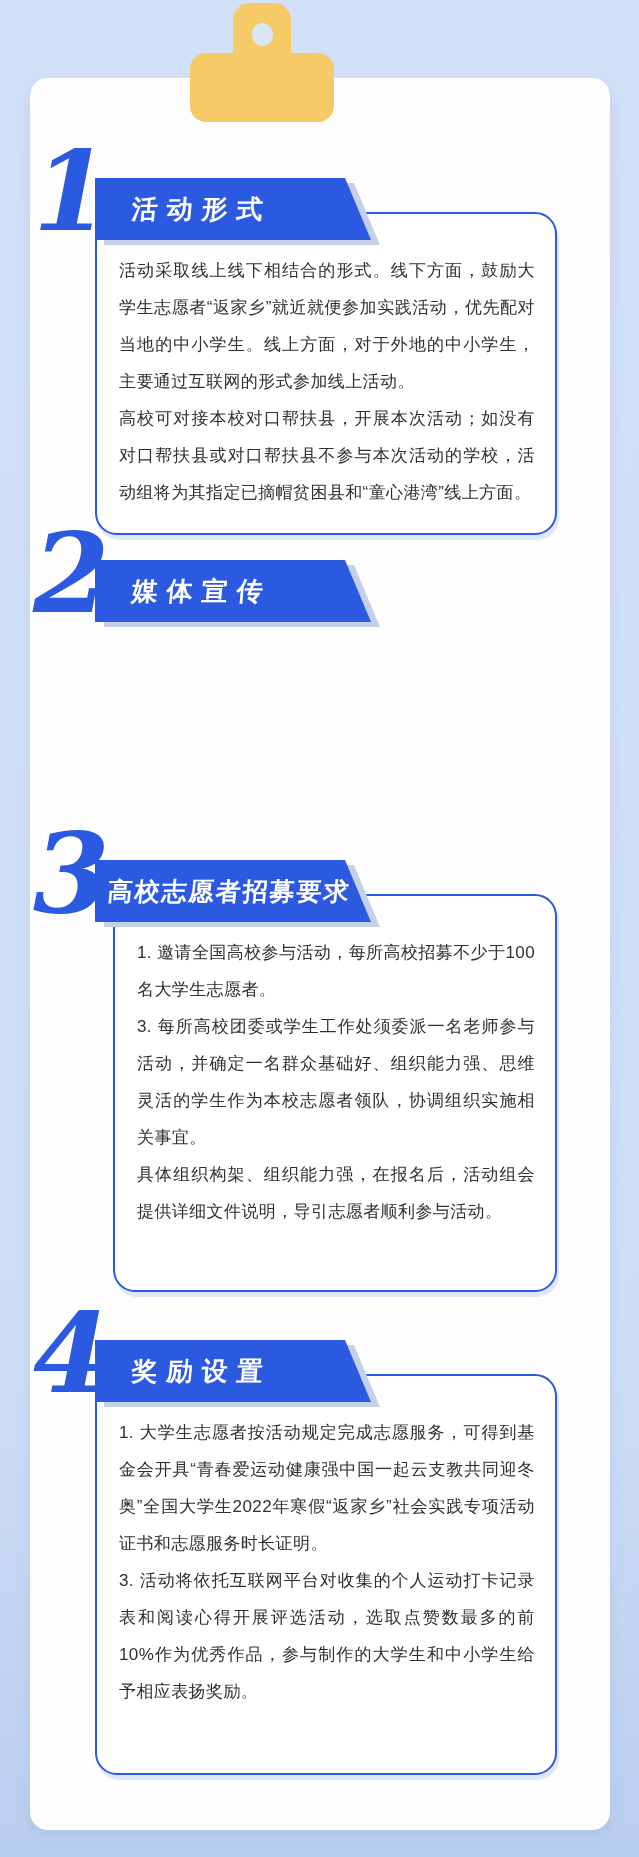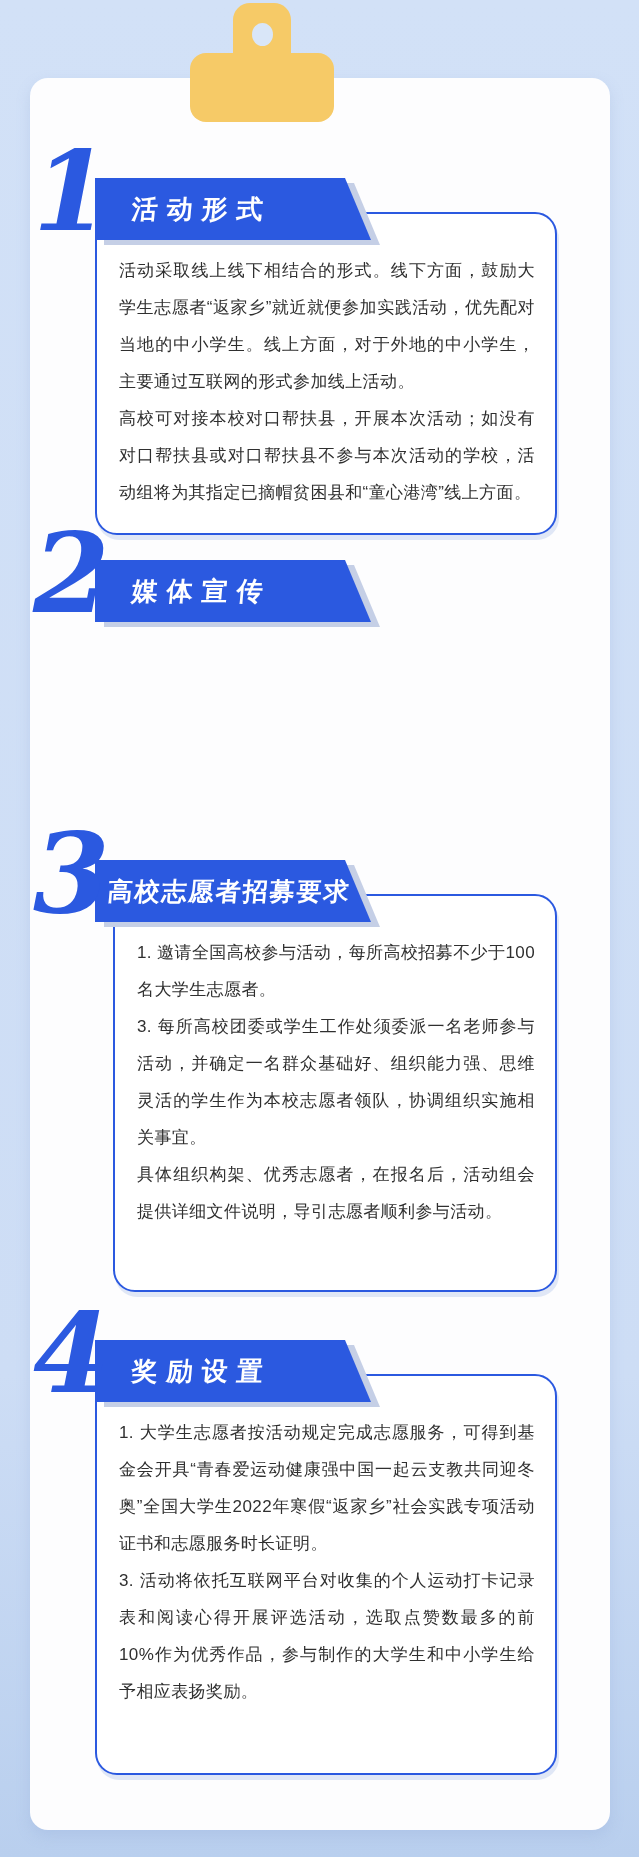--- a/index.html
+++ b/index.html
@@ -128,21 +128,21 @@
     <section class="sec sec-3">
       <div class="num">3</div>
       <div class="header">
         <div class="header-shadow"></div>
         <div class="header-fill"></div>
         <span class="header-title">高校志愿者招募要求</span>
       </div>
       <div class="box">
         <p>1. 邀请全国高校参与活动，每所高校招募不少于100名大学生志愿者。</p>
         <p>3. 每所高校团委或学生工作处须委派一名老师参与活动，并确定一名群众基础好、组织能力强、思维灵活的学生作为本校志愿者领队，协调组织实施相关事宜。</p>
-        <p>具体组织构架、优秀志愿者，在报名后，活动组会提供详细文件说明，导引志愿者顺利参与活动。</p>
+        <p>具体组织构架、组织能力强，在报名后，活动组会提供详细文件说明，导引志愿者顺利参与活动。</p>
       </div>
     </section>
 
     <section class="sec sec-4">
       <div class="num">4</div>
       <div class="header">
         <div class="header-shadow"></div>
         <div class="header-fill"></div>
         <span class="header-title">奖励设置</span>
       </div>

